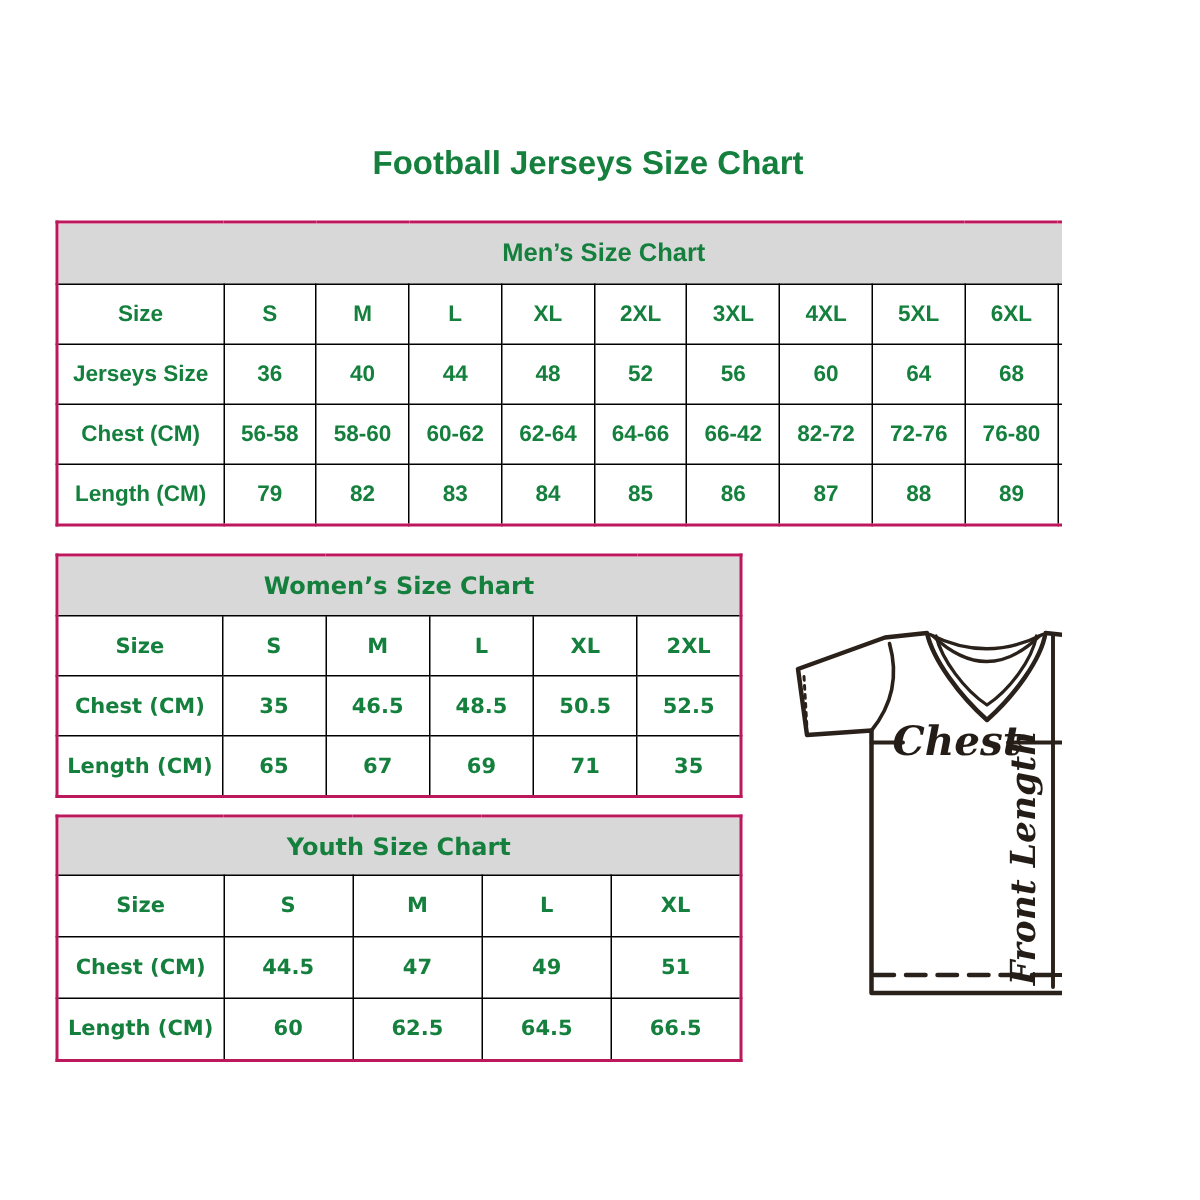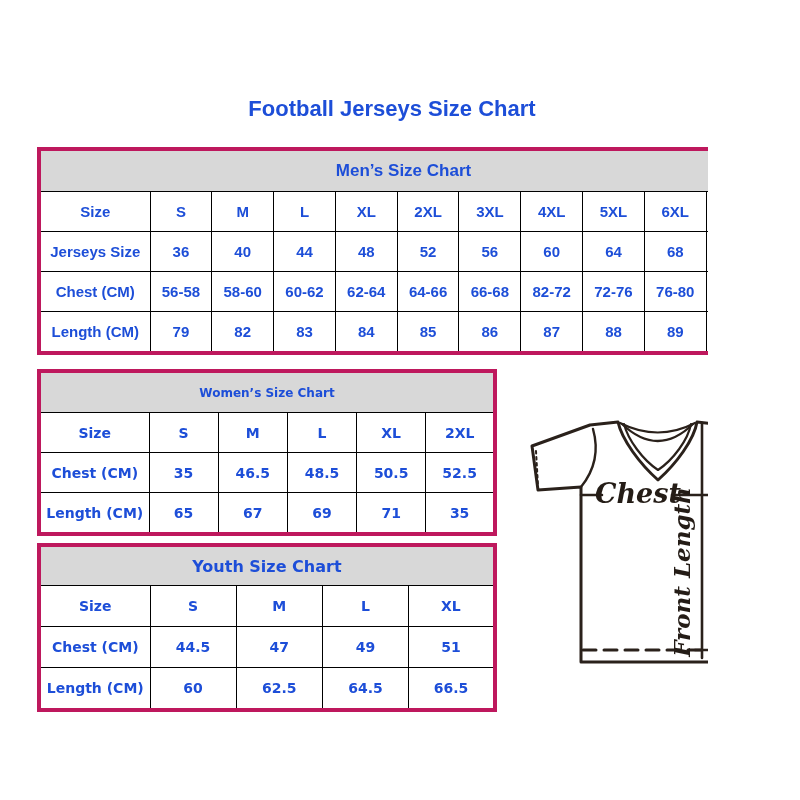--- a/index.html
+++ b/index.html
@@ -1,35 +1,35 @@
 <!DOCTYPE html>
 <html><head>
 <meta charset="utf-8">
 <style>
   html,body{margin:0;padding:0;background:#ffffff;}
   .page{position:relative;width:708px;height:800px;background:#ffffff;overflow:hidden;
-        font-family:"Liberation Sans",sans-serif;color:#1d4ed8;}
+        font-family:"Liberation Sans",sans-serif;color:#15803d;}
   .title{position:absolute;left:0;top:96px;width:784px;text-align:center;margin:0;
          font-size:22px;font-weight:bold;font-family:"Liberation Sans",sans-serif;}
   .tbl{position:absolute;}
-  .tbl table{border-collapse:collapse;table-layout:fixed;border:4px solid #be185d;}
+  .tbl table{border-collapse:collapse;table-layout:fixed;border:2px solid #be185d;}
   .tbl td{border:1.5px solid #000;text-align:center;vertical-align:middle;
           font-weight:bold;padding:0;overflow:hidden;white-space:nowrap;}
   .tbl td.ttl{background:#d8d8d8;}
   
   .t-men{left:37px;top:147px;}
   .t-men table{width:729px;}
   .t-men td{height:39px;font-size:15px;font-family:"Liberation Sans",sans-serif;}
   .t-men td.ttl{height:40px;font-size:17px;}
   .t-men col{width:61.8px;} .t-men col.c0{width:111px;}
   
   .t-women{left:37px;top:369px;}
   .t-women table{width:456px;}
   .t-women td{height:39px;font-size:14px;font-family:"DejaVu Sans",sans-serif;}
-  .t-women td.ttl{height:39px;font-size:12px;}
+  .t-women td.ttl{height:39px;font-size:16px;}
   .t-women col{width:69.2px;} .t-women col.c0{width:110px;}
   .t-youth{left:37px;top:543px;}
   .t-youth table{width:456px;}
   .t-youth td{height:40px;font-size:14px;font-family:"DejaVu Sans",sans-serif;text-align:center;}
   .t-youth td.ttl{height:38px;font-size:16px;}
   .t-youth col{width:86.2px;} .t-youth col.c0{width:111px;}
   
   .jersey{position:absolute;left:514px;top:406px;width:280px;height:270px;}
   .sketch-label{font-family:"DejaVu Serif",serif;font-style:italic;font-weight:bold;}
 </style>
@@ -85,21 +85,21 @@
             <td>68</td>
             <td>72</td>
           </tr>
           <tr>
             <td>Chest (CM)</td>
             <td>56-58</td>
             <td>58-60</td>
             <td>60-62</td>
             <td>62-64</td>
             <td>64-66</td>
-            <td>66-68</td>
+            <td>66-42</td>
             <td>82-72</td>
             <td>72-76</td>
             <td>76-80</td>
             <td>80-84</td>
           </tr>
           <tr>
             <td>Length (CM)</td>
             <td>79</td>
             <td>82</td>
             <td>83</td>

